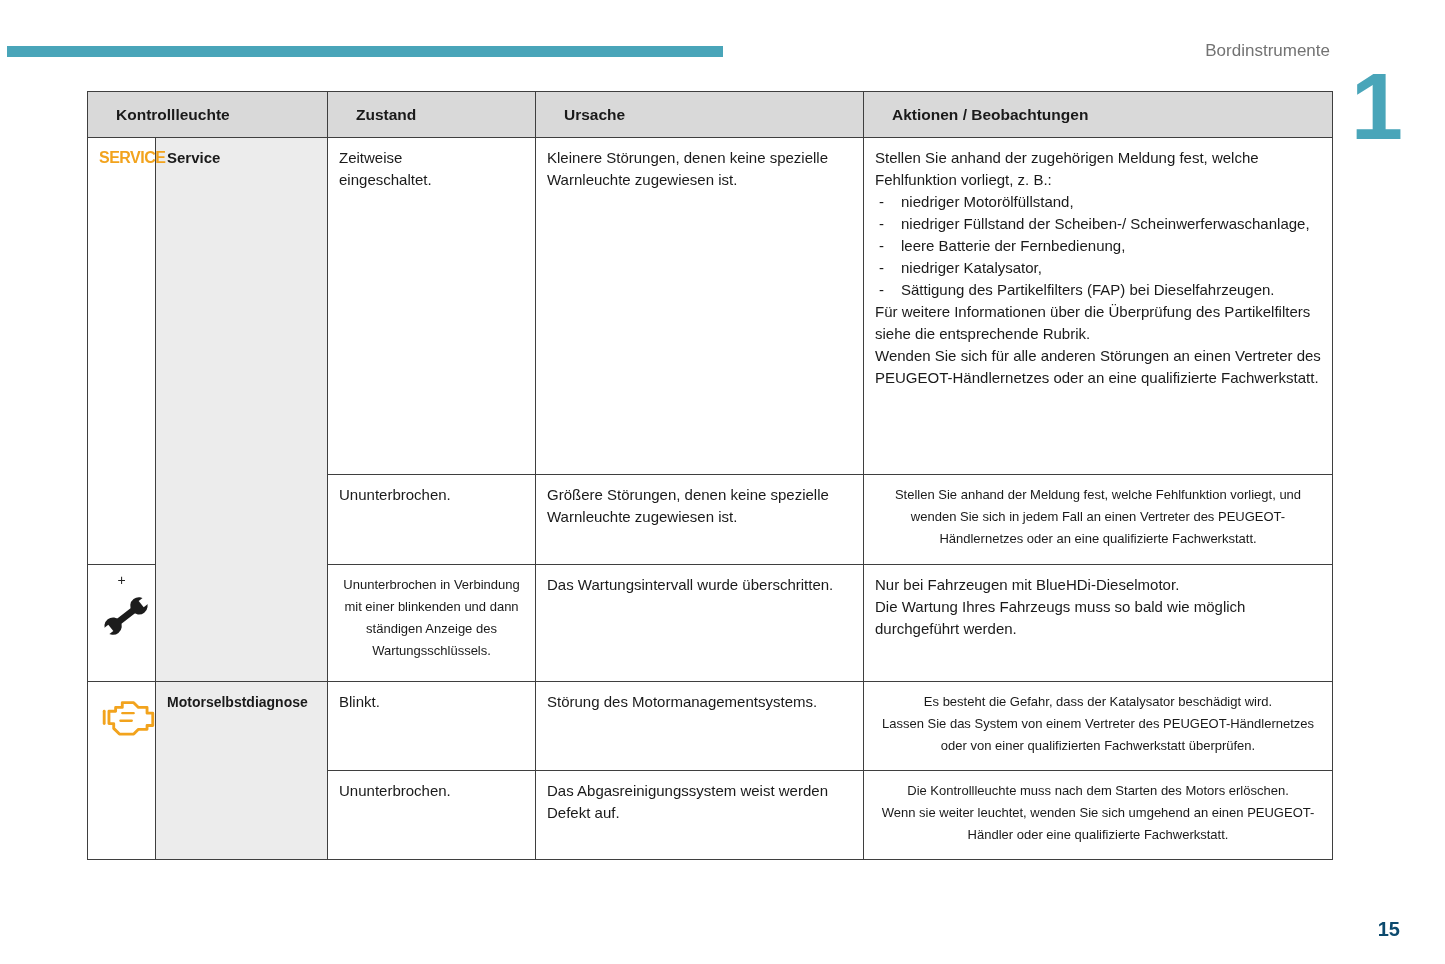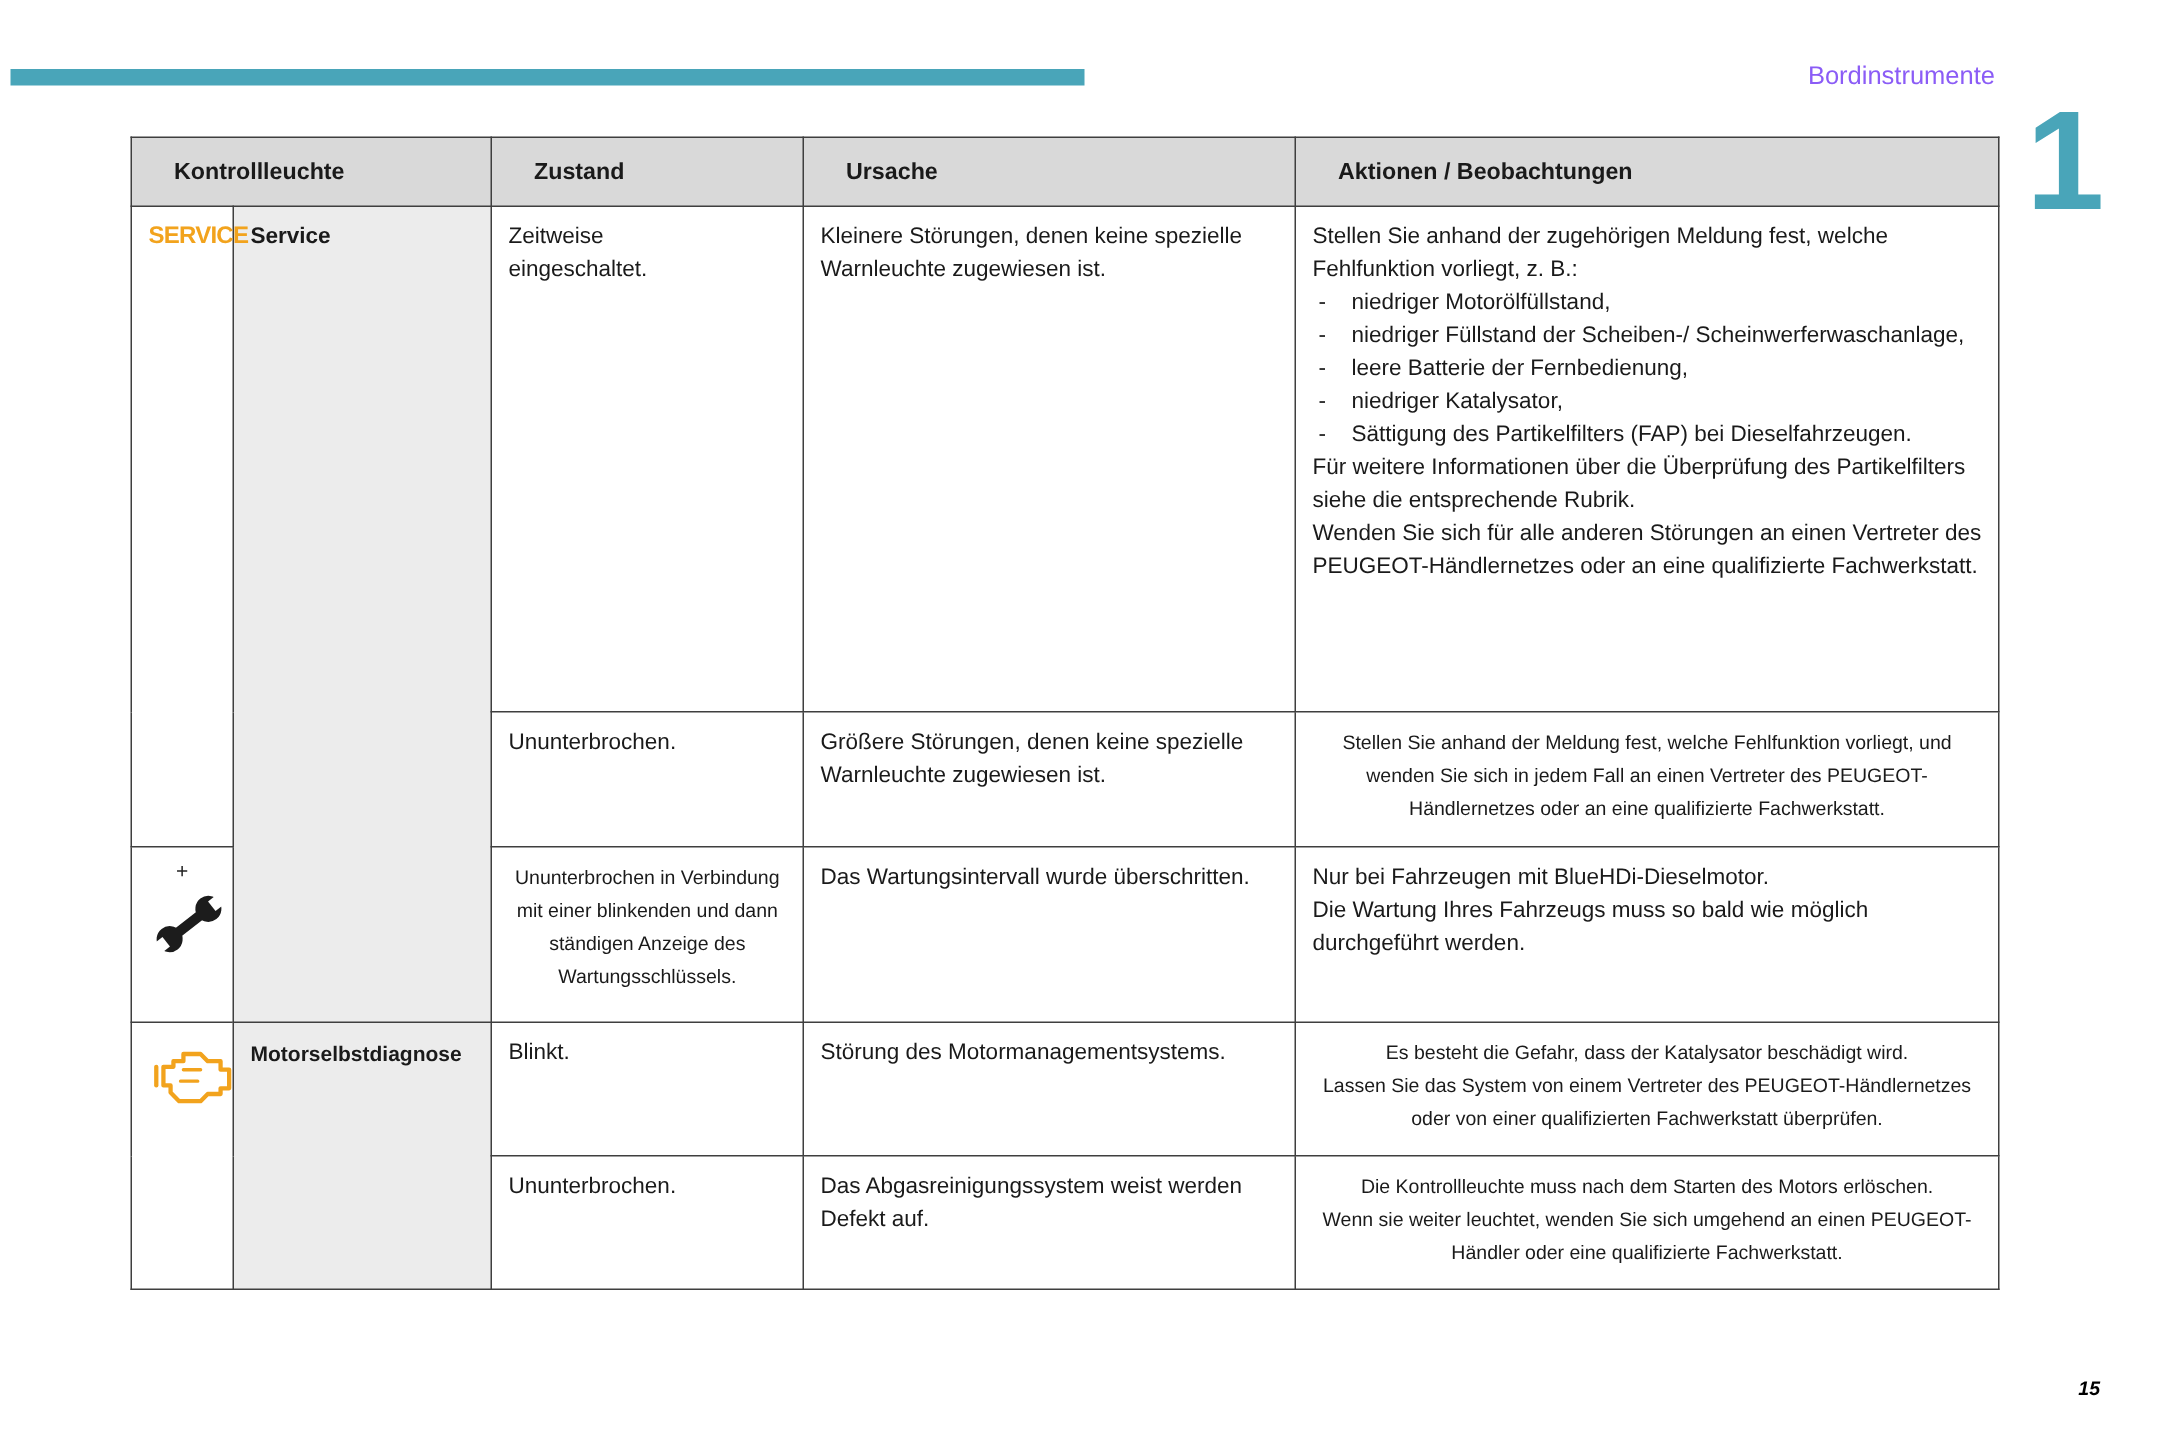--- a/index.html
+++ b/index.html
@@ -10,23 +10,23 @@
     --name-bg:#ececec;
     --ink:#1a1a1a;
   }
   *{box-sizing:border-box;margin:0;padding:0;}
   html,body{background:#ffffff;}
   .page{
     position:relative;width:1445px;height:964px;background:#ffffff;overflow:hidden;
     font-family:"Liberation Sans", sans-serif;color:var(--ink);
   }
   .top-bar{position:absolute;left:7px;top:46px;width:716px;height:11px;background:var(--teal);}
-  .header-title{position:absolute;top:41px;right:115px;font-size:17px;color:#8b5cf6;}
+  .header-title{position:absolute;top:41px;right:115px;font-size:17px;color:#737373;}
   .chapter-num{position:absolute;top:60px;right:42px;font-size:94px;font-weight:bold;color:var(--teal);line-height:1;}
-  .page-number{position:absolute;right:45px;top:918px;font-size:13px;font-weight:bold;color:#000000;font-style:italic;}
+  .page-number{position:absolute;right:45px;top:918px;font-size:20px;font-weight:bold;color:#0c4a6e;}
 
   table.warn-table{
     position:absolute;left:87px;top:91px;width:1245px;
     border-collapse:collapse;table-layout:fixed;font-size:15px;color:var(--ink);
   }
   .warn-table th{
     background:var(--header-bg);border:1px solid var(--border);
     text-align:left;font-size:15.5px;font-weight:bold;height:46px;
     padding:0 28px;vertical-align:middle;
   }

